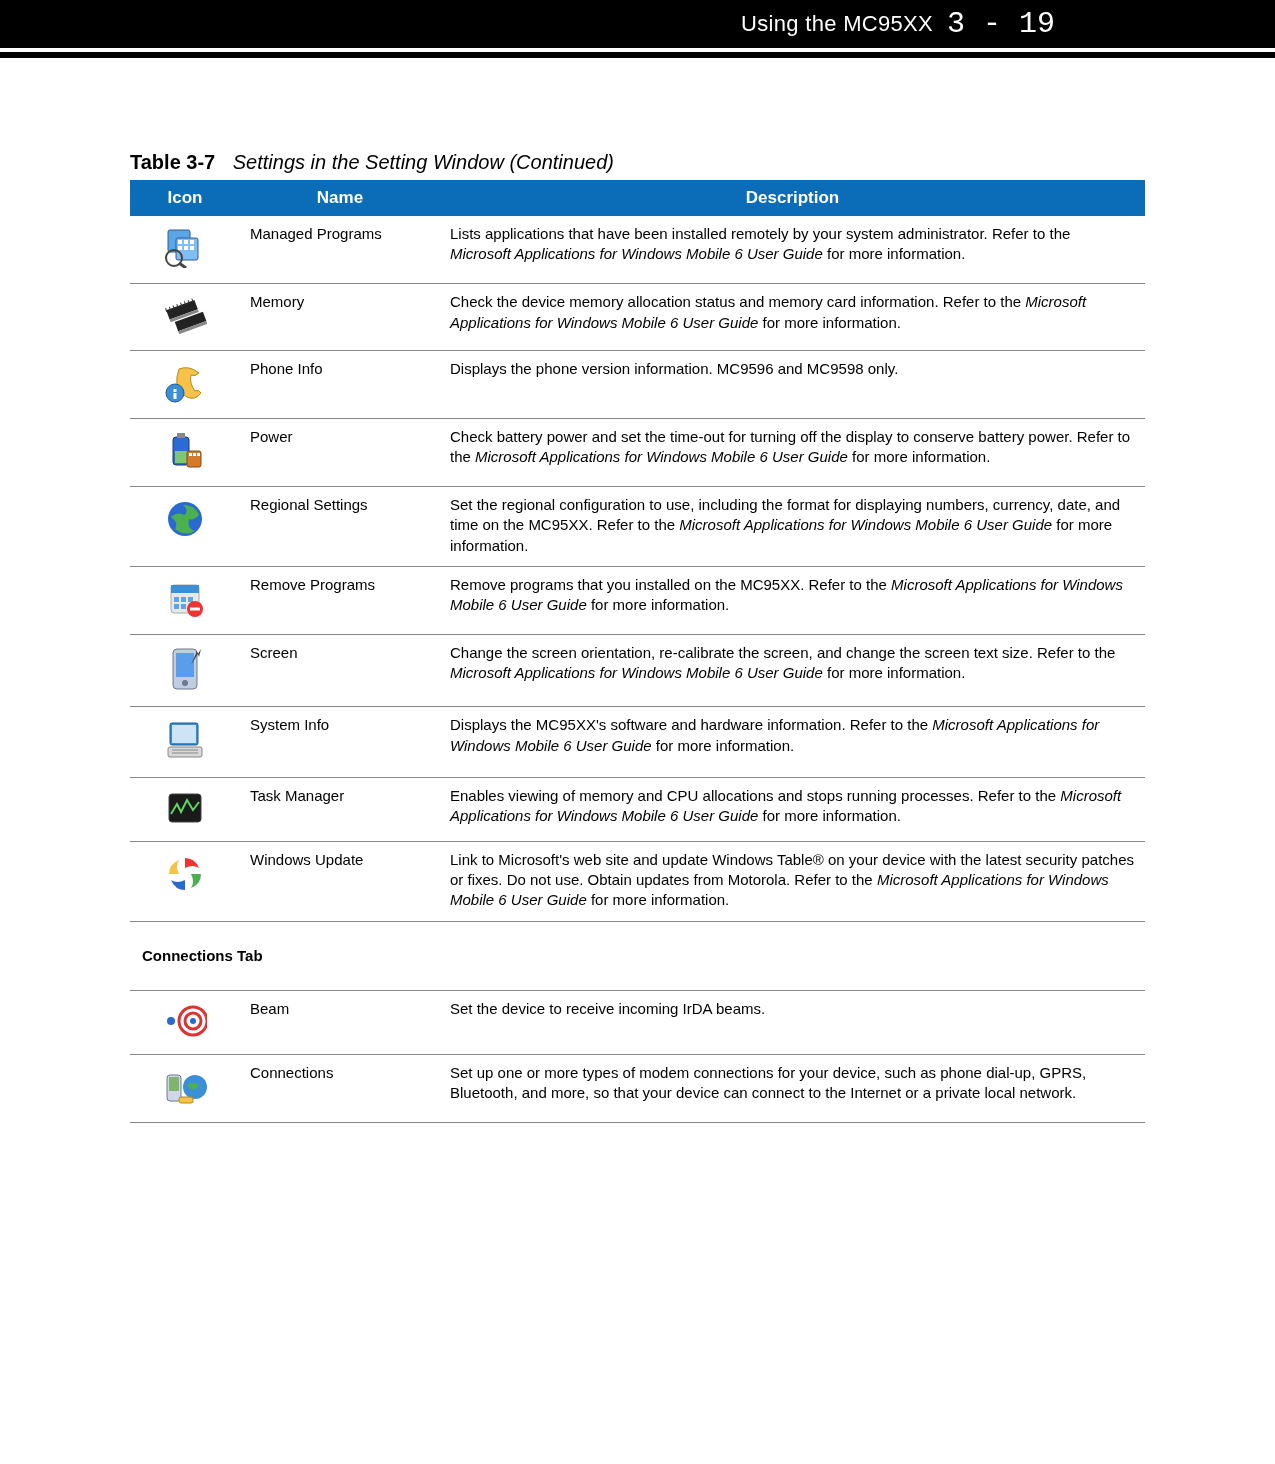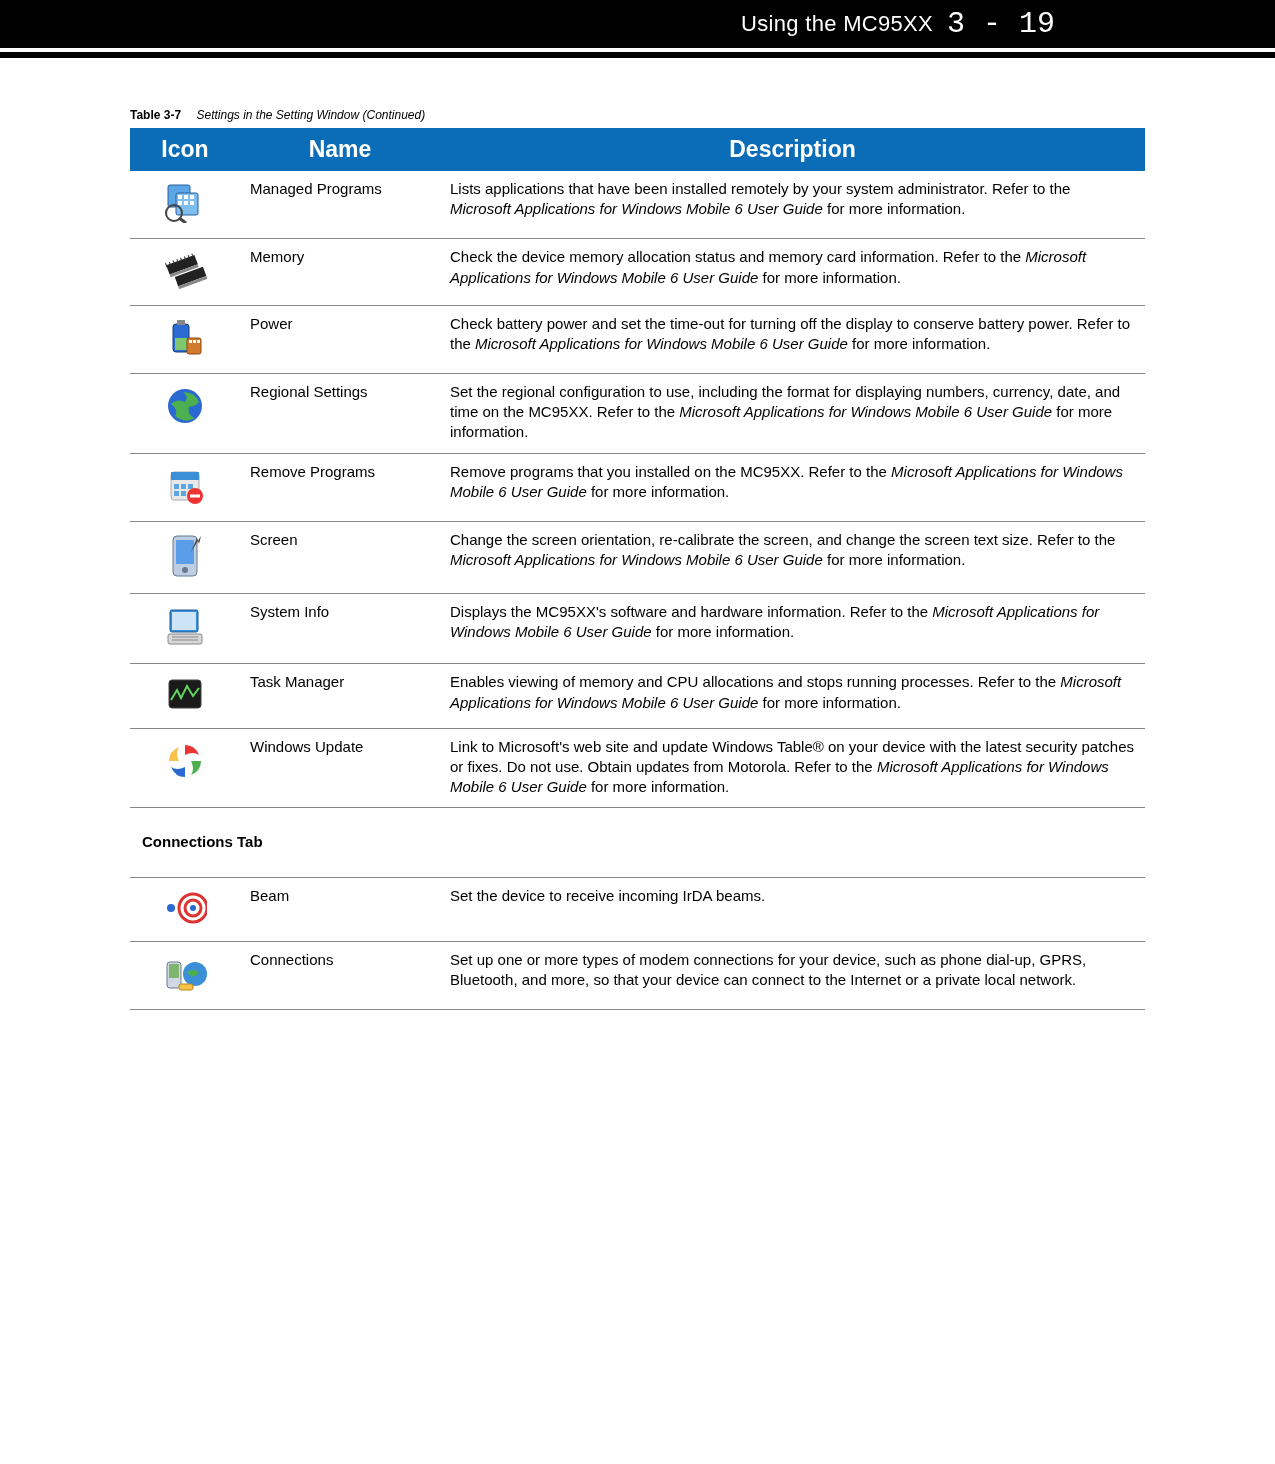--- a/index.html
+++ b/index.html
@@ -2,25 +2,25 @@
 <html><head>
 <meta charset="utf-8">
 <style>
   * { box-sizing: border-box; margin: 0; padding: 0; }
   body { font-family: Arial, Helvetica, sans-serif; background: #fff; width: 1275px; }
   .header-bar { background: #000000; color: #fff; height: 48px; display: flex; justify-content: flex-end; align-items: center; padding-right: 220px; margin-bottom: 4px; text-align: center; }
   .header-title { font-size: 22px; font-weight: 400; letter-spacing: 0.3px; font-family: Arial, sans-serif; }
   .header-page { font-size: 30px; margin-left: 14px; font-family: Liberation Mono, monospace; }
   .black-strip { background:#000; height:6px; }
   .content { padding: 50px 130px 40px 130px; position: relative; }
-  .table-caption { font-size: 12px; margin-bottom: 6px; }
+  .table-caption { font-size: 20px; margin-bottom: 6px; margin-top: 43px; }
   .table-caption .tbl-label { font-weight: bold; margin-right: 12px; }
   .table-caption .tbl-title { font-style: italic; }
   table { border-collapse: collapse; width: 100%; table-layout: fixed; }
-  thead th { background: #0b6db7; color: #fff; font-weight: bold; text-align: center; padding: 8px 6px; font-size: 23px; border: none; }
+  thead th { background: #0b6db7; color: #fff; font-weight: bold; text-align: center; padding: 8px 6px; font-size: 17px; border: none; }
   thead th:first-child { width: 110px; }
   thead th:nth-child(2) { width: 200px; }
   tbody td { border-bottom: 1px solid #888; padding: 8px 10px 10px 10px; vertical-align: top; font-size: 15px; line-height: 1.35; }
   tbody td.icon-cell { text-align: center; padding-top: 10px; }
   tbody td.name-cell {}
   tbody td.desc-cell {}
   .section-row td { font-weight: bold; padding: 24px 12px; }
   .icon-cell svg { margin-top: 2px; }
   .watermark {
     position: absolute;
@@ -87,20 +87,30 @@
                 <line x1="26" y1="6" x2="26" y2="10" stroke="#333"></line>
                 <line x1="30" y1="6" x2="30" y2="10" stroke="#333"></line>
                 <line x1="34" y1="6" x2="34" y2="10" stroke="#333"></line>
     </g>
   </svg></td>
           <td class="name-cell">Memory</td>
           <td class="desc-cell"><span>Check the device memory allocation status and memory card information. Refer to the </span><span class="desc-ital">Microsoft Applications for Windows Mobile 6 User Guide</span><span> for more information.</span></td>
         </tr>
         <tr>
           <td class="icon-cell"><svg width="40" height="40" viewBox="0 0 40 40">
+    <path d="M14 6 Q24 2 34 10 Q30 14 26 12 Q24 20 30 28 Q34 26 36 30 Q30 38 22 34 Q10 28 12 14 Z" fill="#f6c24a" stroke="#b58a1a"></path>
+    <circle cx="10" cy="30" r="9" fill="#3a8fd6" stroke="#1a5a96"></circle>
+    <rect x="8.5" y="26" width="3" height="3" fill="#fff"></rect>
+    <rect x="8.5" y="30" width="3" height="6" fill="#fff"></rect>
+  </svg></td>
+          <td class="name-cell">Phone Info</td>
+          <td class="desc-cell"><span>Displays the phone version information. MC9596 and MC9598 only.</span></td>
+        </tr>
+        <tr>
+          <td class="icon-cell"><svg width="40" height="40" viewBox="0 0 40 40">
     <rect x="8" y="6" width="16" height="28" rx="3" fill="#2d6bd4" stroke="#153a7a"></rect>
     <rect x="12" y="2" width="8" height="5" fill="#888"></rect>
     <rect x="10" y="20" width="12" height="12" fill="#7fc76f"></rect>
     <rect x="22" y="20" width="14" height="16" rx="2" fill="#d47a2d" stroke="#8a4a10"></rect>
     <rect x="24" y="22" width="3" height="3" fill="#fff"></rect>
               <rect x="28" y="22" width="3" height="3" fill="#fff"></rect>
               <rect x="32" y="22" width="3" height="3" fill="#fff"></rect>
   </svg></td>
           <td class="name-cell">Power</td>
           <td class="desc-cell"><span>Check battery power and set the time-out for turning off the display to conserve battery power. Refer to the </span><span class="desc-ital">Microsoft Applications for Windows Mobile 6 User Guide</span><span> for more information.</span></td>

